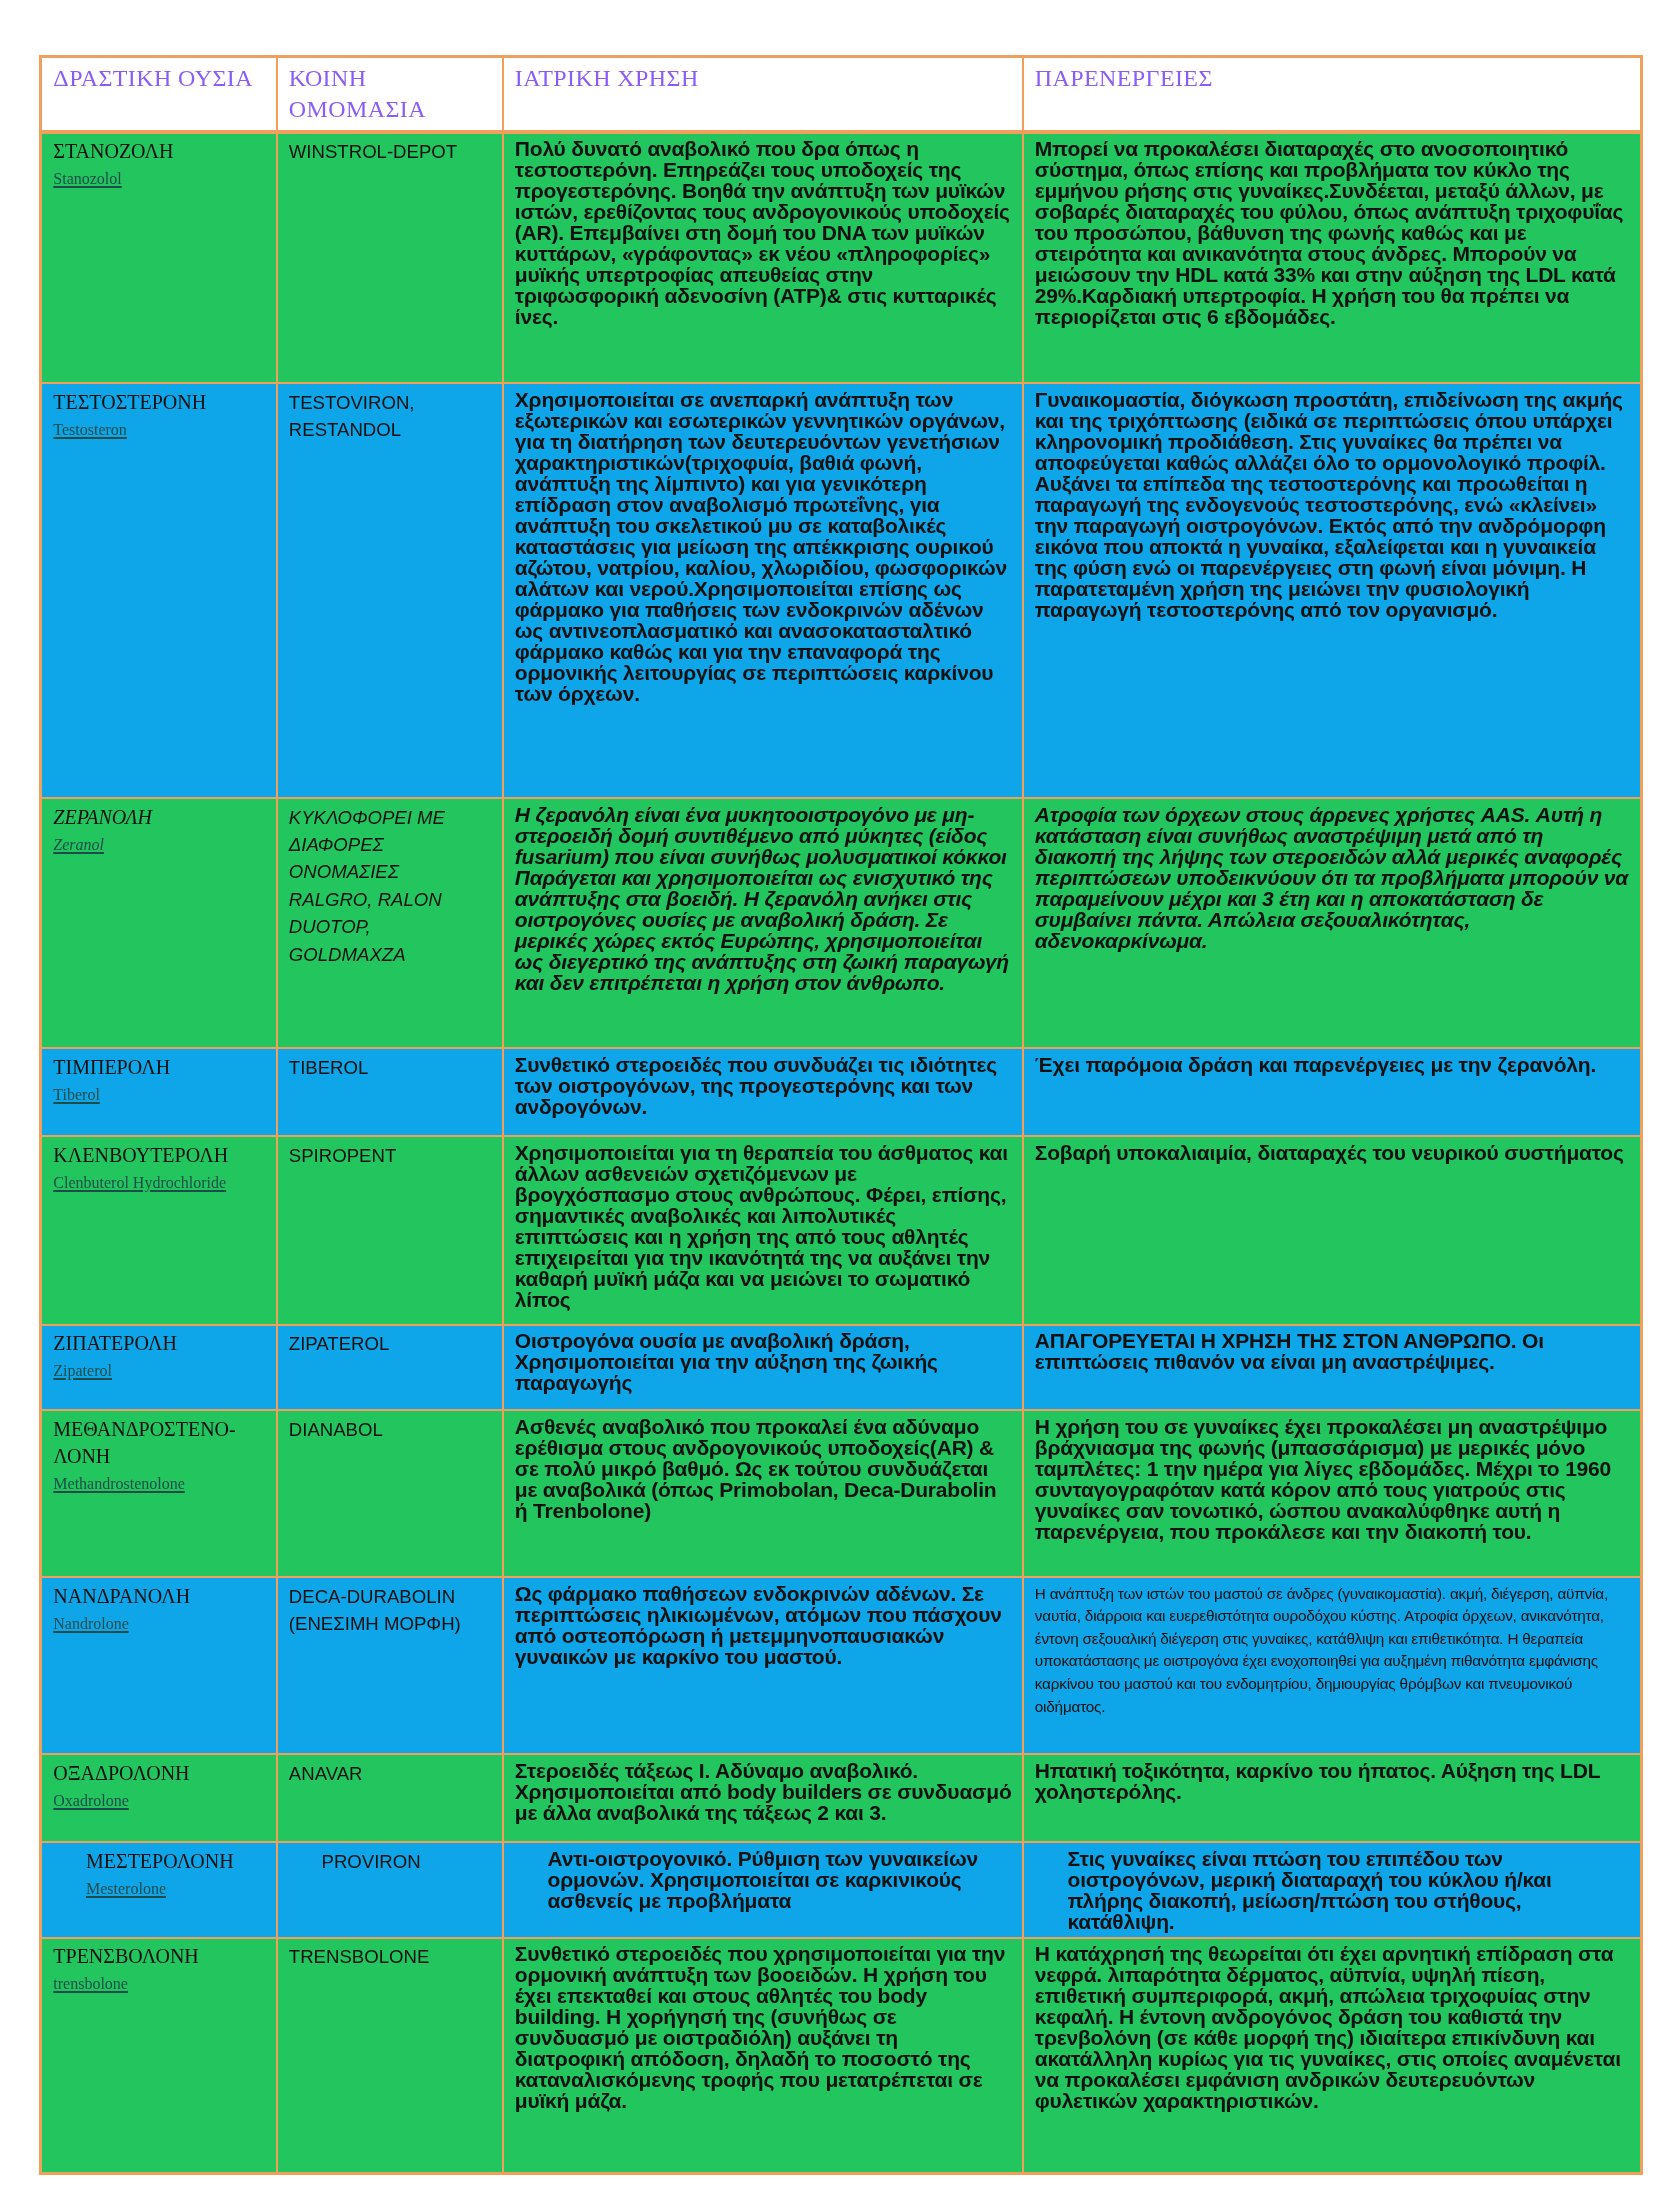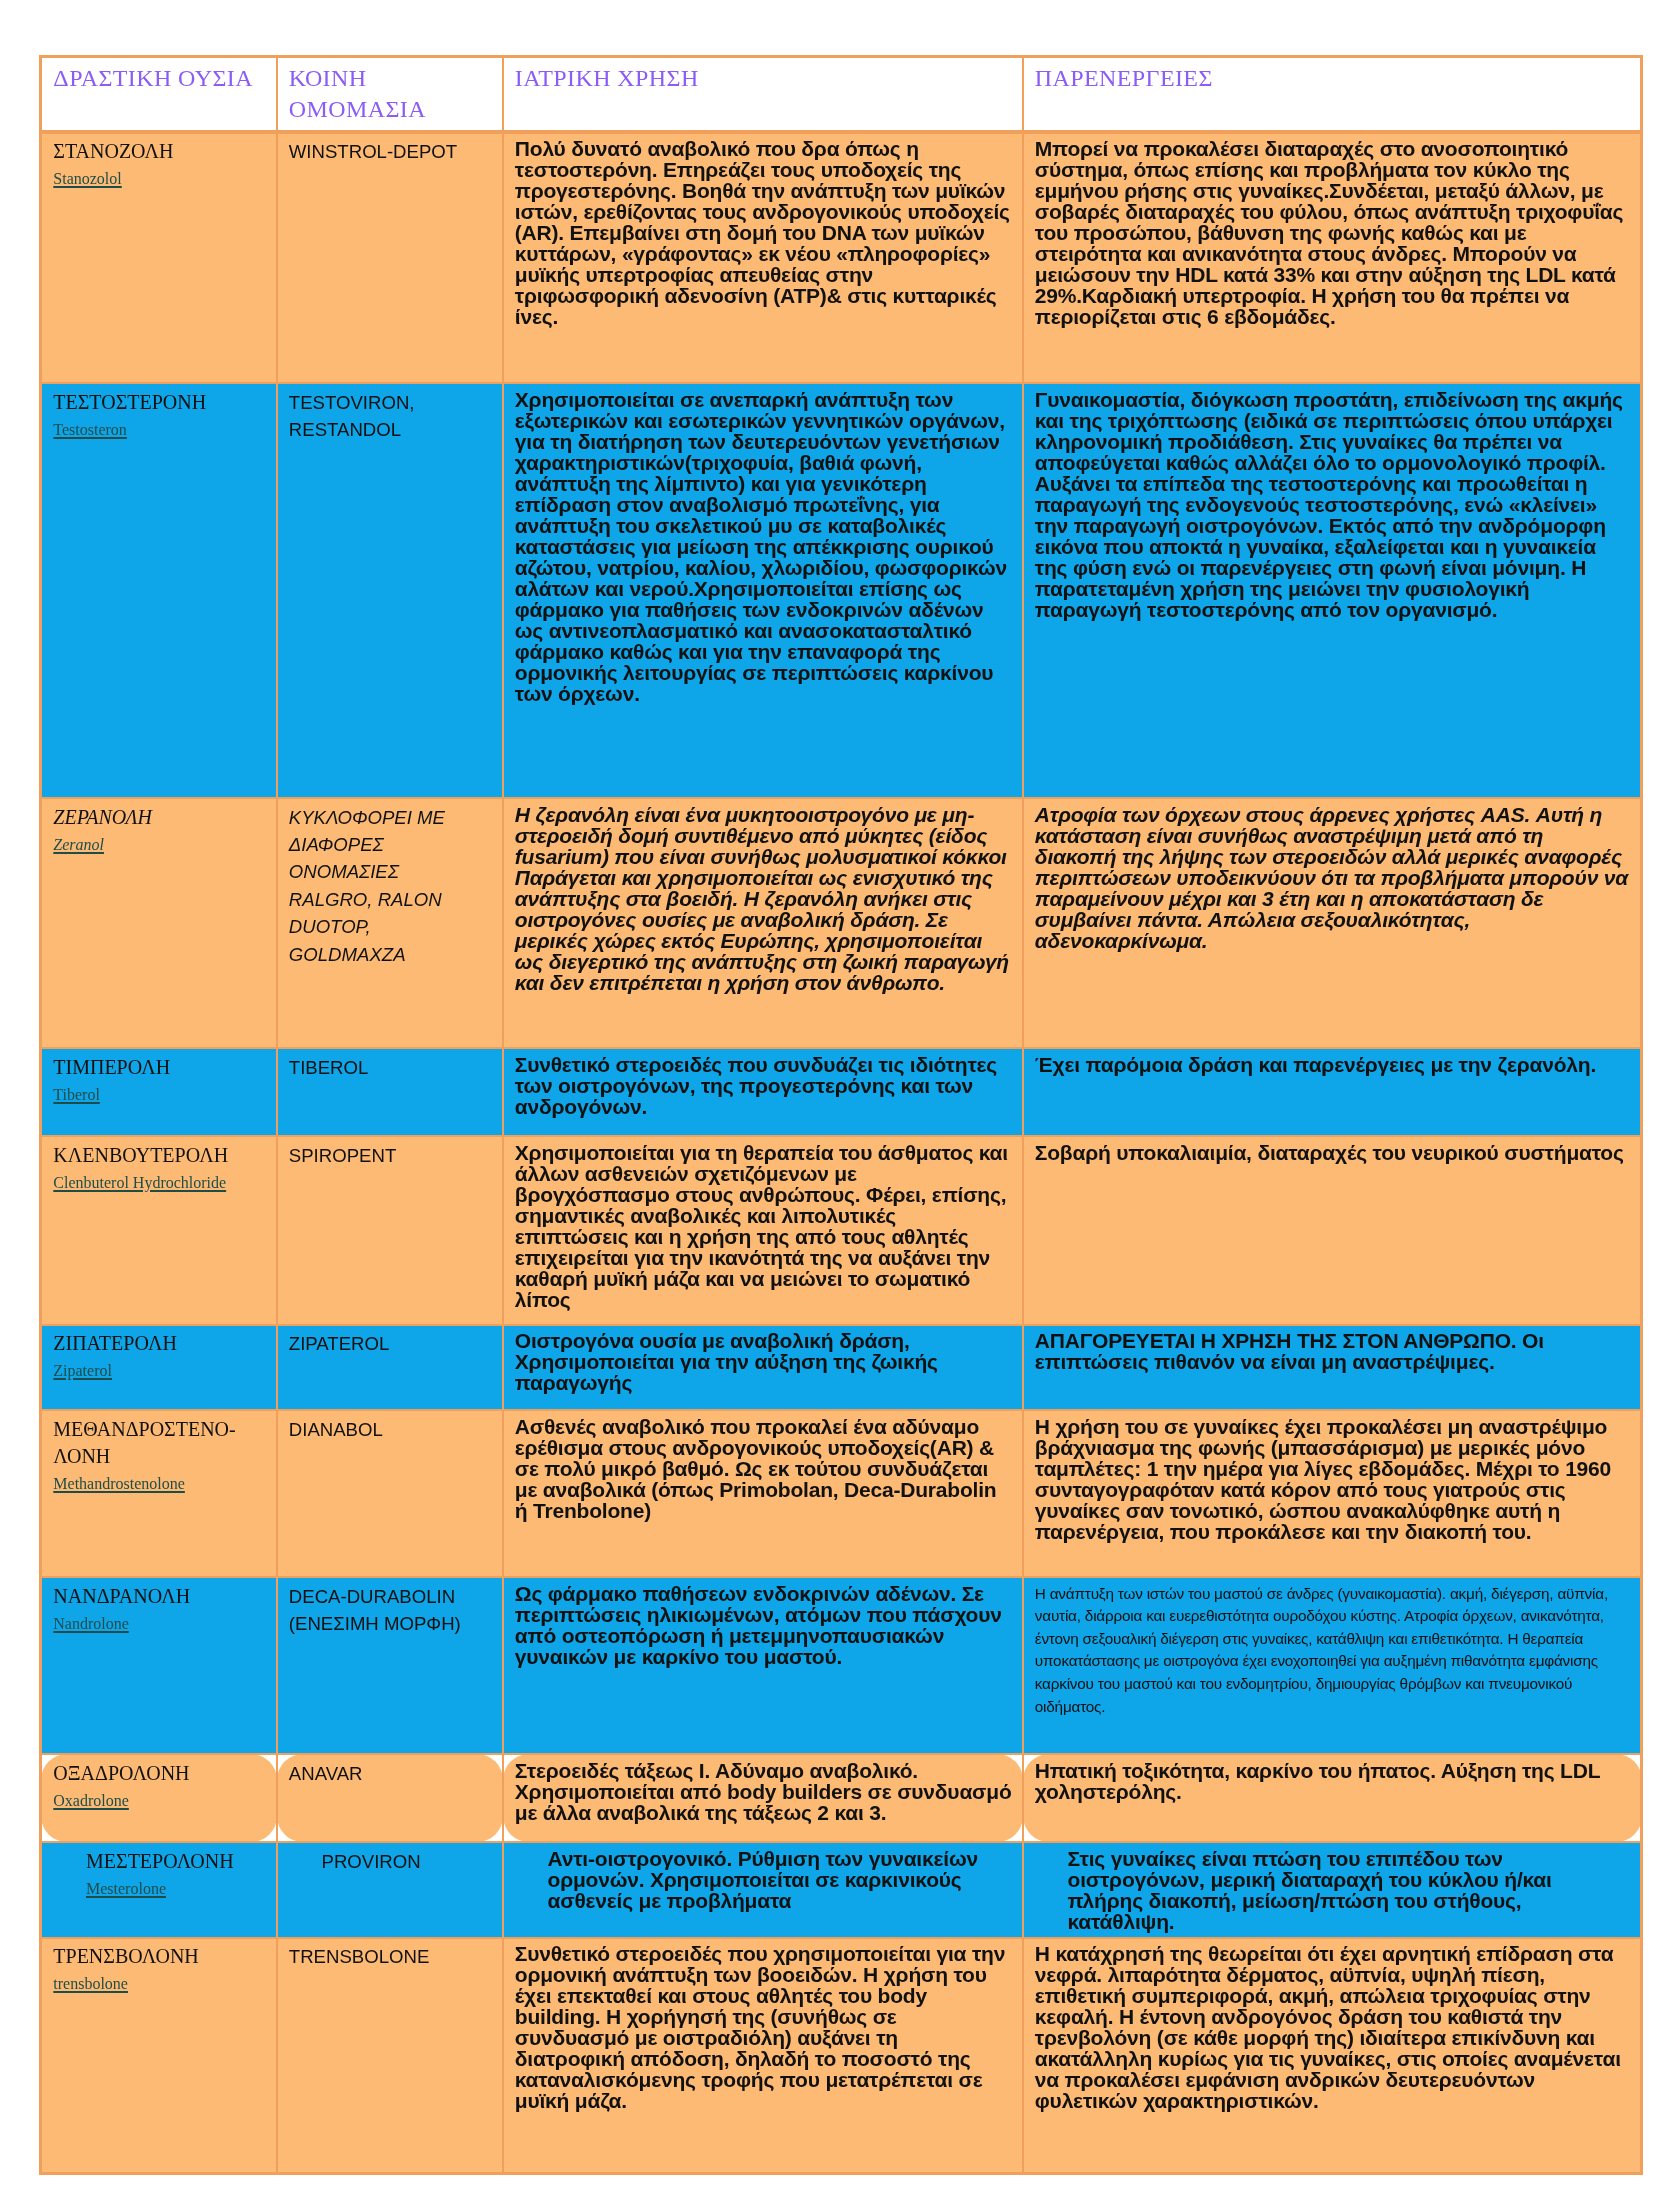--- a/index.html
+++ b/index.html
@@ -25,21 +25,21 @@
     font-family: "Liberation Serif", "DejaVu Serif", serif;
     font-weight: normal;
     font-size: 24px;
     line-height: 31px;
     color: #8b5cf6;
     background: #ffffff;
     height: 55px;
     border-bottom: 4px solid #F0A05A;
     letter-spacing: 0.4px;
   }
-  tr.peach td { background: #fdba74; }
+  tr.peach td { background: #22c55e; }
   tr.white td { background: #0ea5e9; }
   .substance-gr {
     font-family: "Liberation Serif", "DejaVu Serif", serif;
     font-size: 20px;
     line-height: 27px;
     color: #111;
     display: block;
   }
   .substance-en {
     font-family: "Liberation Serif", "DejaVu Serif", serif;
@@ -70,21 +70,21 @@
   .side.small { font-size: 15.3px; line-height: 22.6px; font-weight: normal; }
   
   tr.r1 td { height: 239px; }
   tr.r2 td { height: 403px; }
   tr.r3 td { height: 239px; font-style: italic; }
   tr.r4 td { height: 76px; }
   tr.r5 td { height: 177px; }
   tr.r6 td { height: 74px; }
   tr.r7 td { height: 155px; }
   tr.r8 td { height: 166px; }
-  tr.r9 td { height: 76px; border-radius: 26px; }
+  tr.r9 td { height: 76px; }
   tr.r10 td { height: 76px; padding-left: 44px; }
   tr.r11 td { height: 224px; }
 </style>
 </head>
 <body>
 
 <div class="page">
   <table class="drug-table">
     <colgroup>
       <col class="c1">

